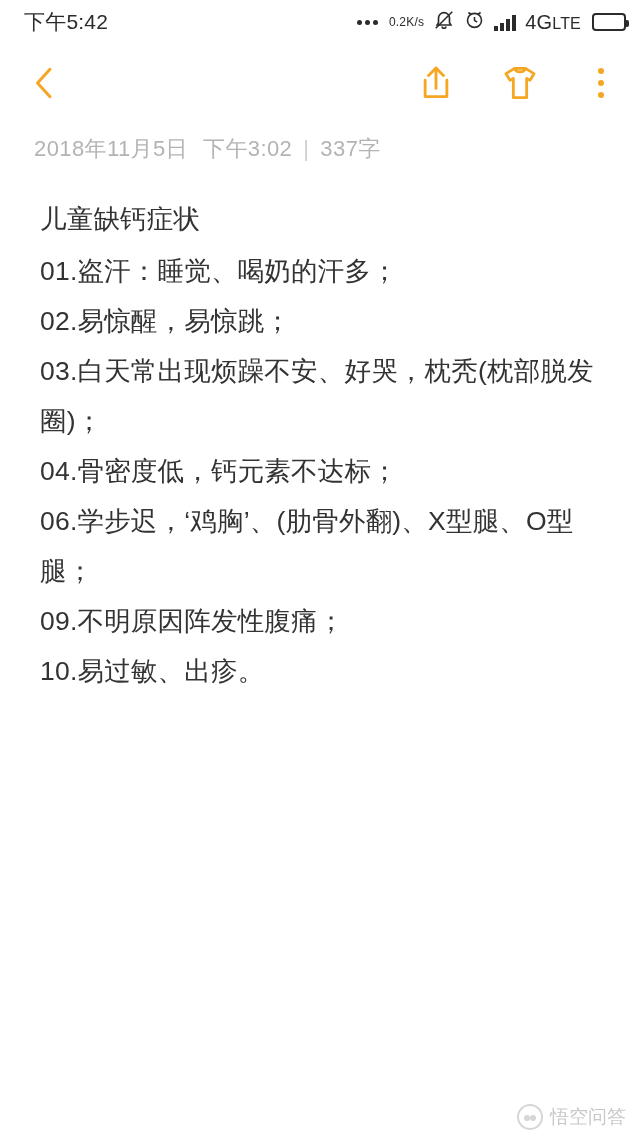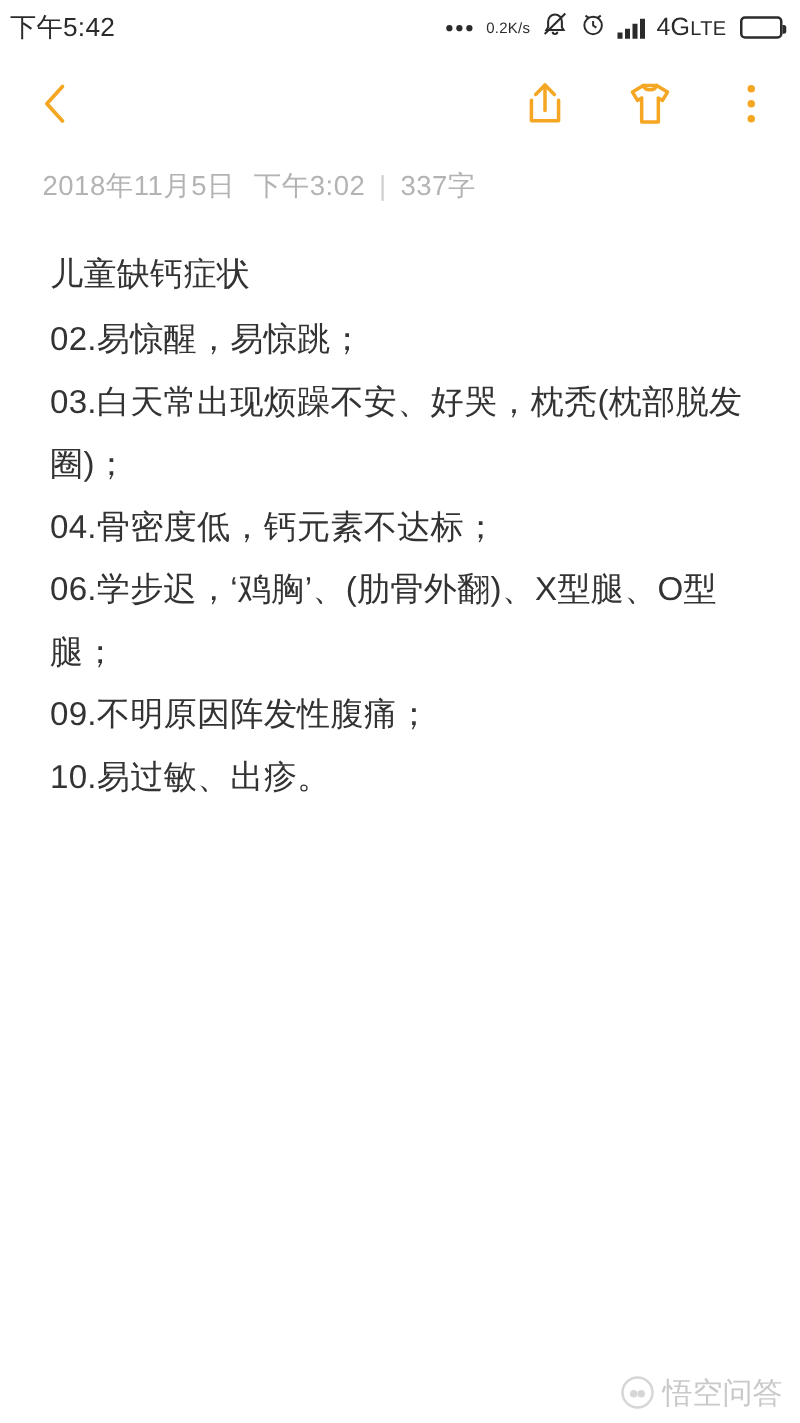--- a/index.html
+++ b/index.html
@@ -15,21 +15,21 @@
     width: 640px;
     height: 1138px;
     background: #ffffff;
   }
 
   
   .statusbar {
     height: 44px;
     display: flex;
     align-items: center;
-    padding: 0 14px 0 8px;
+    padding: 0 14px 0 24px;
     color: #2b2b2b;
     font-size: 21px;
     letter-spacing: 0.2px;
   }
   .statusbar .clock { flex: 0 0 auto; }
   .statusbar .spacer { flex: 1 1 auto; }
   .statusbar .right {
     display: flex;
     align-items: center;
     gap: 9px;
@@ -141,21 +141,21 @@
 
   
   .watermark {
     position: absolute;
     right: 14px;
     bottom: 8px;
     display: flex;
     align-items: center;
     gap: 7px;
     color: #c9c9c9;
-    font-size: 24px;
+    font-size: 19px;
     text-align: right;
   }
   .wm-logo {
     width: 26px; height: 26px;
     border-radius: 50%;
     border: 2px solid #d6d6d6;
     position: relative;
     display: inline-block;
   }
   .wm-logo:before {
@@ -244,20 +244,21 @@
 
   <div class="meta">
     <span class="date">2018年11月5日</span>
     <span>下午3:02</span>
     <span class="sep">|</span>
     <span>337字</span>
   </div>
 
   <div class="content">
     <div class="section-title">儿童缺钙症状</div>
+    <div class="list-line">01.盗汗：睡觉、喝奶的汗多；</div>
     <div class="list-line">02.易惊醒，易惊跳；</div>
     <div class="list-line">03.白天常出现烦躁不安、好哭，枕秃(枕部脱发圈)；</div>
     <div class="list-line">04.骨密度低，钙元素不达标；</div>
     <div class="list-line">06.学步迟，‘鸡胸’、(肋骨外翻)、X型腿、O型腿；</div>
     <div class="list-line">09.不明原因阵发性腹痛；</div>
     <div class="list-line">10.易过敏、出疹。</div>
   </div>
 
   <div class="watermark">
     <span class="wm-logo"></span>

